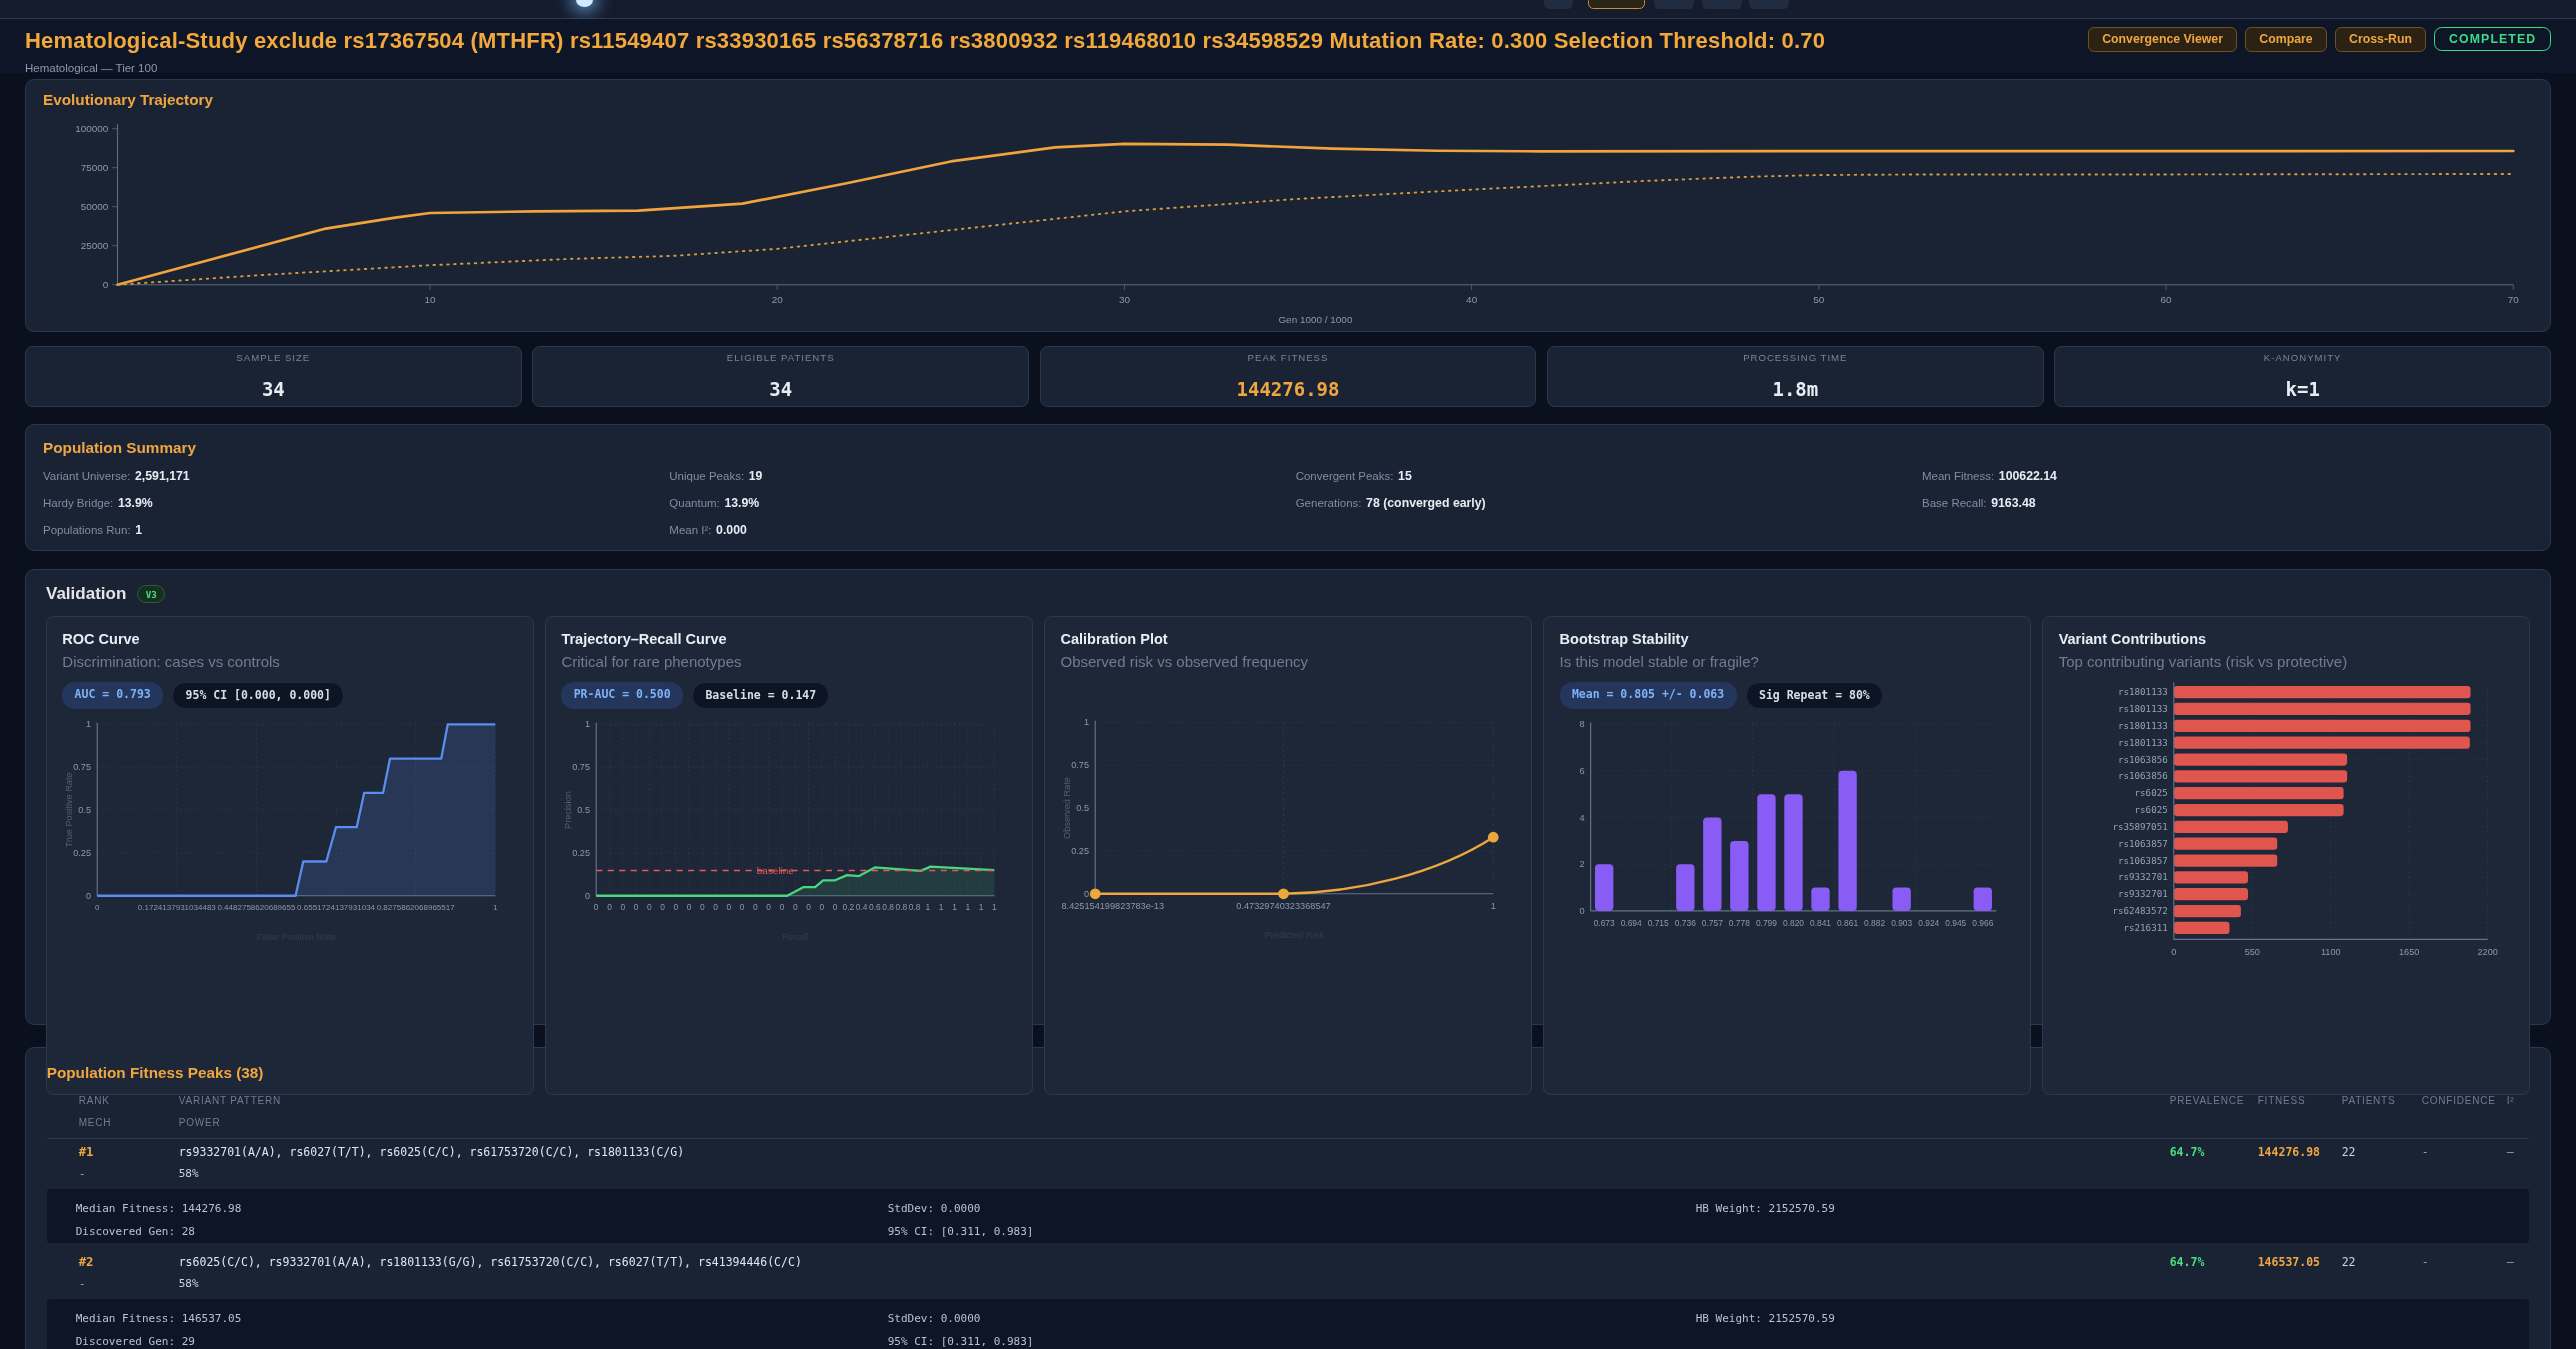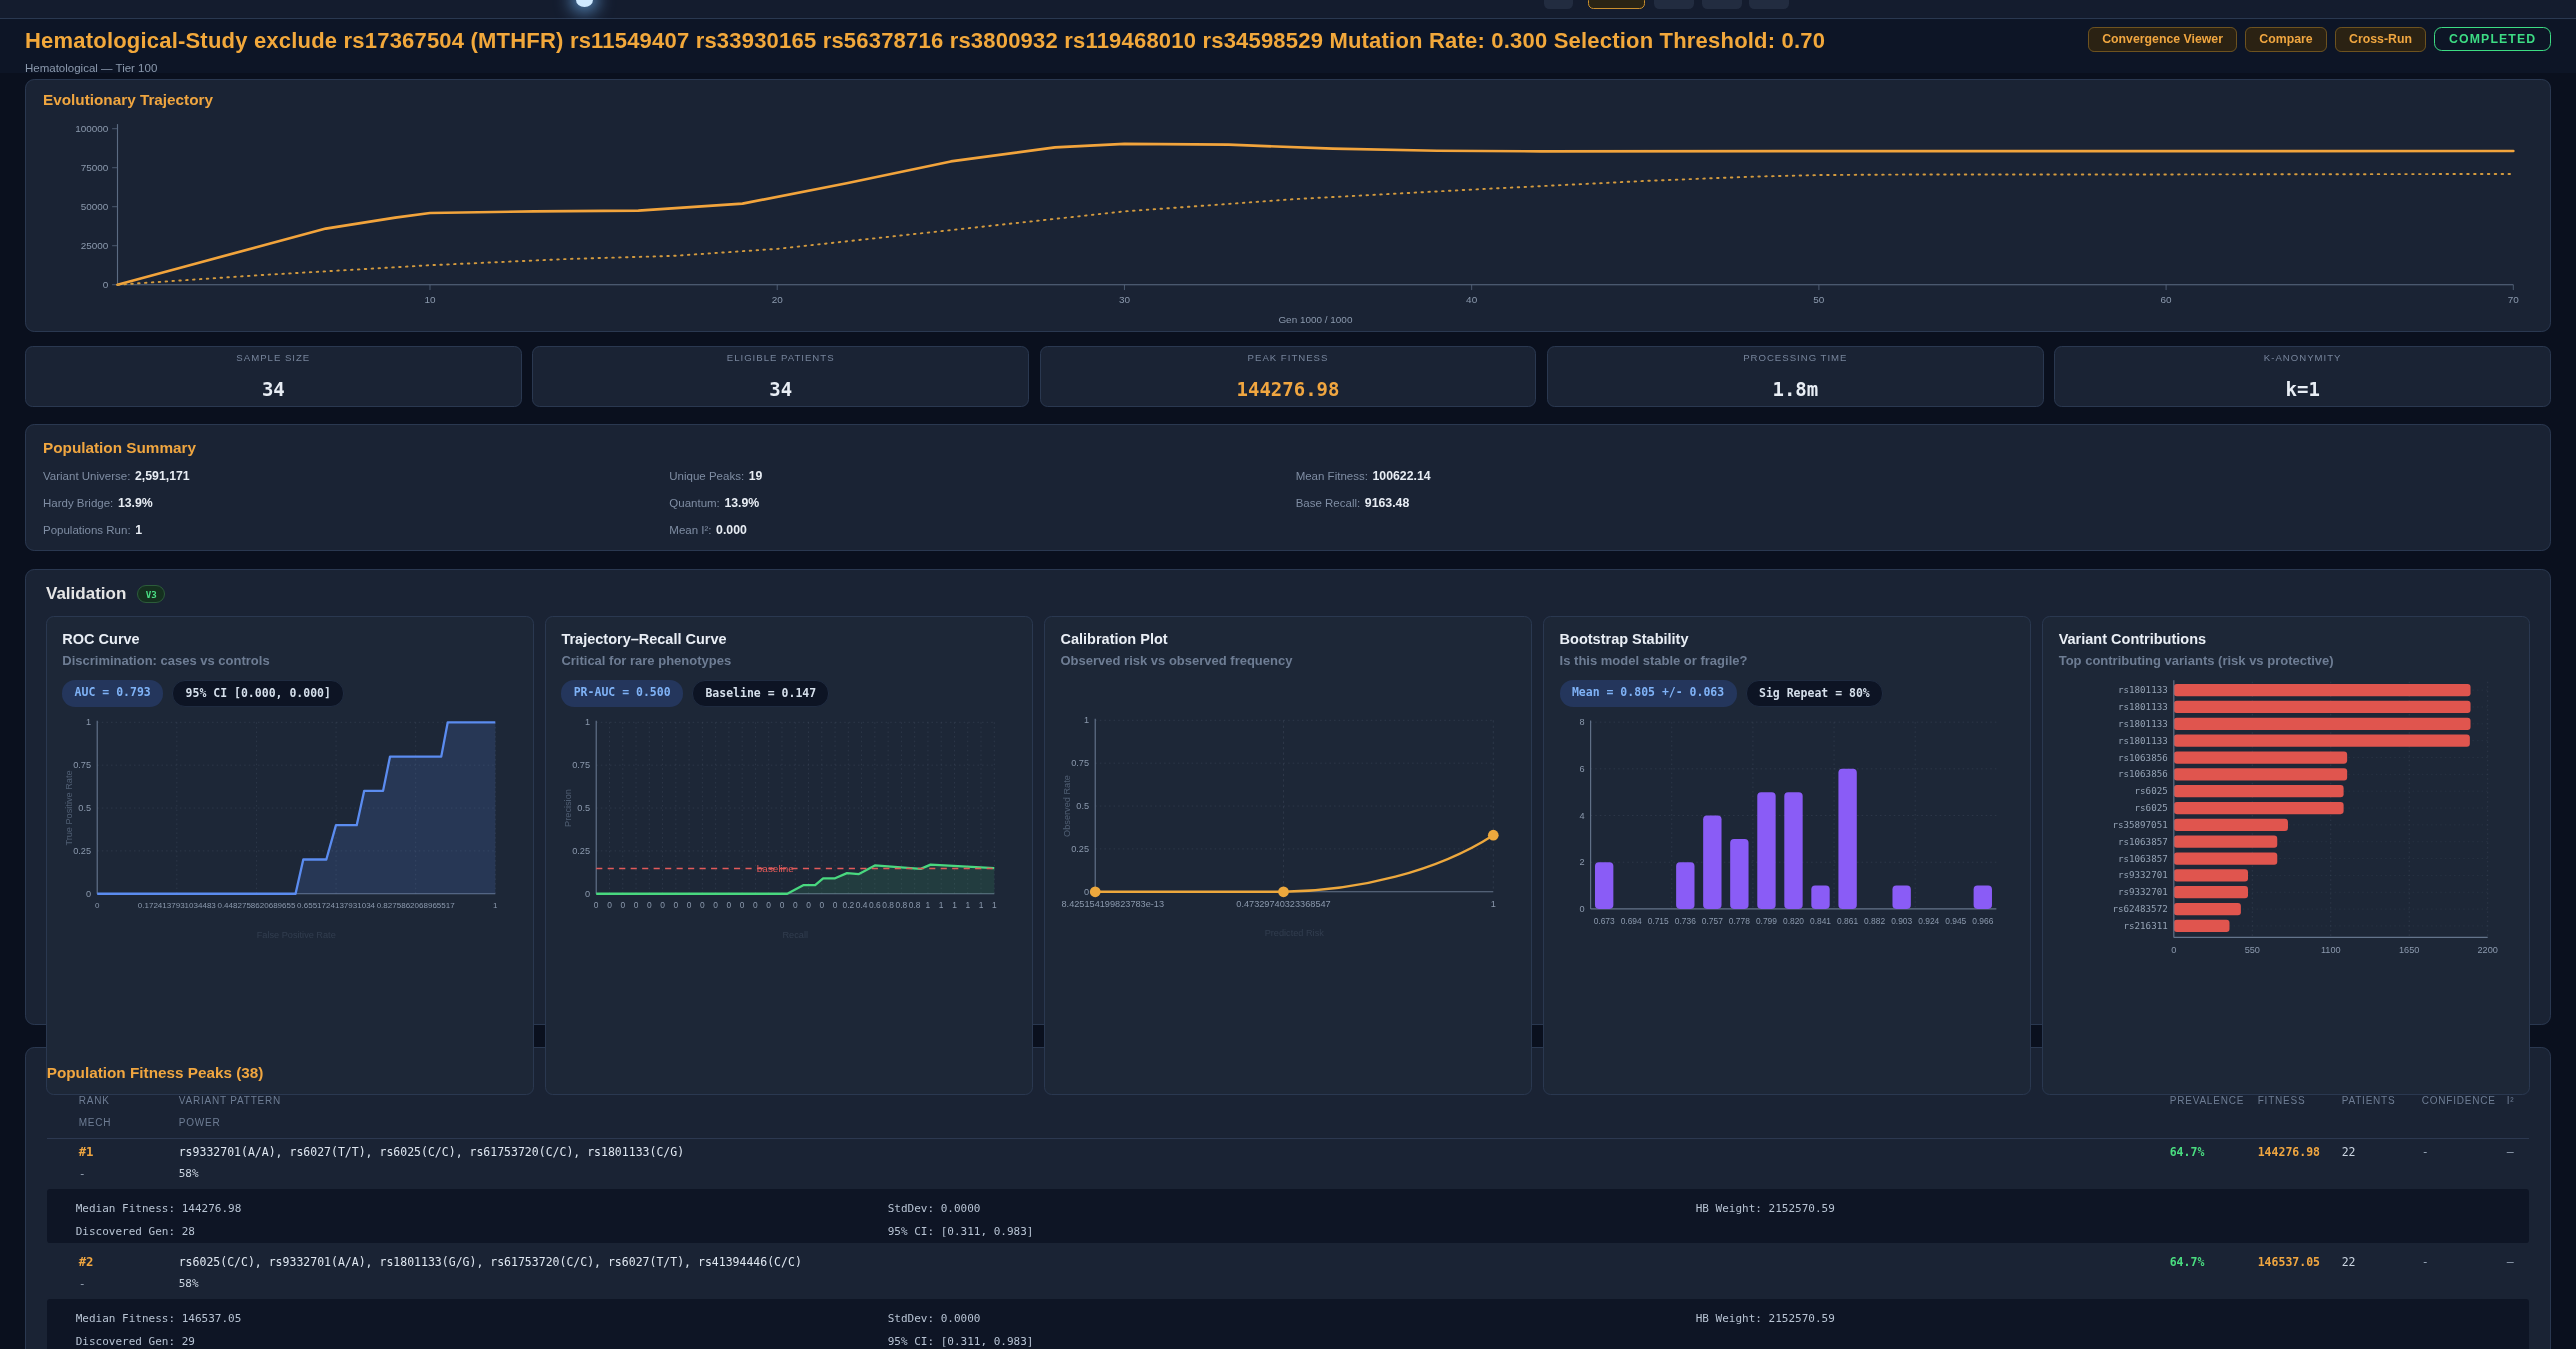--- a/index.html
+++ b/index.html
@@ -47,21 +47,21 @@
 
   
   .validation-card { margin-top:18.4px; height:456px; padding:13.8px 20px; }
   .vhead { display:flex; align-items:center; gap:10.7px; }
   .v-title { color:#e5e5e5; font-size:17px; font-weight:700; }
   .v-badge { background:#15301f; border:0.8px solid #2c5c3a; color:#4ade84; font-size:9.2px; font-weight:700;
     padding:2.3px 7.7px; border-radius:9.2px; font-family:"DejaVu Sans Mono",monospace; }
   .charts-grid { margin-top:12.3px; display:grid; grid-template-columns:repeat(5,1fr); gap:11.5px; }
   .chart-card { background:#1d2737; border:0.8px solid #2a3850; border-radius:7.7px; padding:13.8px 15.3px; height:479px; }
   .cc-title { font-size:14.5px; font-weight:700; color:#e9eef5; }
-  .cc-sub { margin-top:5.4px; font-size:13px; color:#6e7d94;font-weight:bold; }
+  .cc-sub { margin-top:5.4px; font-size:15px; color:#6e7d94; }
   .badge-row { margin-top:12.3px; display:flex; gap:9.2px; }
   .pill { font-family:"DejaVu Sans Mono",monospace; font-size:11.5px; font-weight:700; padding:5.4px 12.3px; border-radius:13px; }
   .pill.blue { background:#24365c; color:#7fb2f6; }
   .pill.dark { background:#0d1424; color:#d5dfeb; border:0.8px solid #1f2b40; }
   .chart { margin-top:9.2px; }
 
   
   .peaks-card { margin-top:22px; min-height:322px; padding:15.3px 0 0 0; }
   .peaks-inner { padding:0 20.7px; }
   .thead-line { position:relative; height:21.4px; color:#6e7d94; font-size:10px; letter-spacing:0.8px; }
@@ -170,20 +170,24 @@
     <div class="summary-grid">
       <div class="sum-col">
         <div class="sum-item"><span>Variant Universe:</span><b>2,591,171</b></div>
         <div class="sum-item"><span>Hardy Bridge:</span><b>13.9%</b></div>
         <div class="sum-item"><span>Populations Run:</span><b>1</b></div>
       </div>
       <div class="sum-col">
         <div class="sum-item"><span>Unique Peaks:</span><b>19</b></div>
         <div class="sum-item"><span>Quantum:</span><b>13.9%</b></div>
         <div class="sum-item"><span>Mean I²:</span><b>0.000</b></div>
+      </div>
+      <div class="sum-col">
+        <div class="sum-item"><span>Convergent Peaks:</span><b>15</b></div>
+        <div class="sum-item"><span>Generations:</span><b>78 (converged early)</b></div>
       </div>
       <div class="sum-col">
         <div class="sum-item"><span>Mean Fitness:</span><b>100622.14</b></div>
         <div class="sum-item"><span>Base Recall:</span><b>9163.48</b></div>
       </div>
     </div>
   </div>
 
   <div class="card validation-card">
     <div class="vhead">

